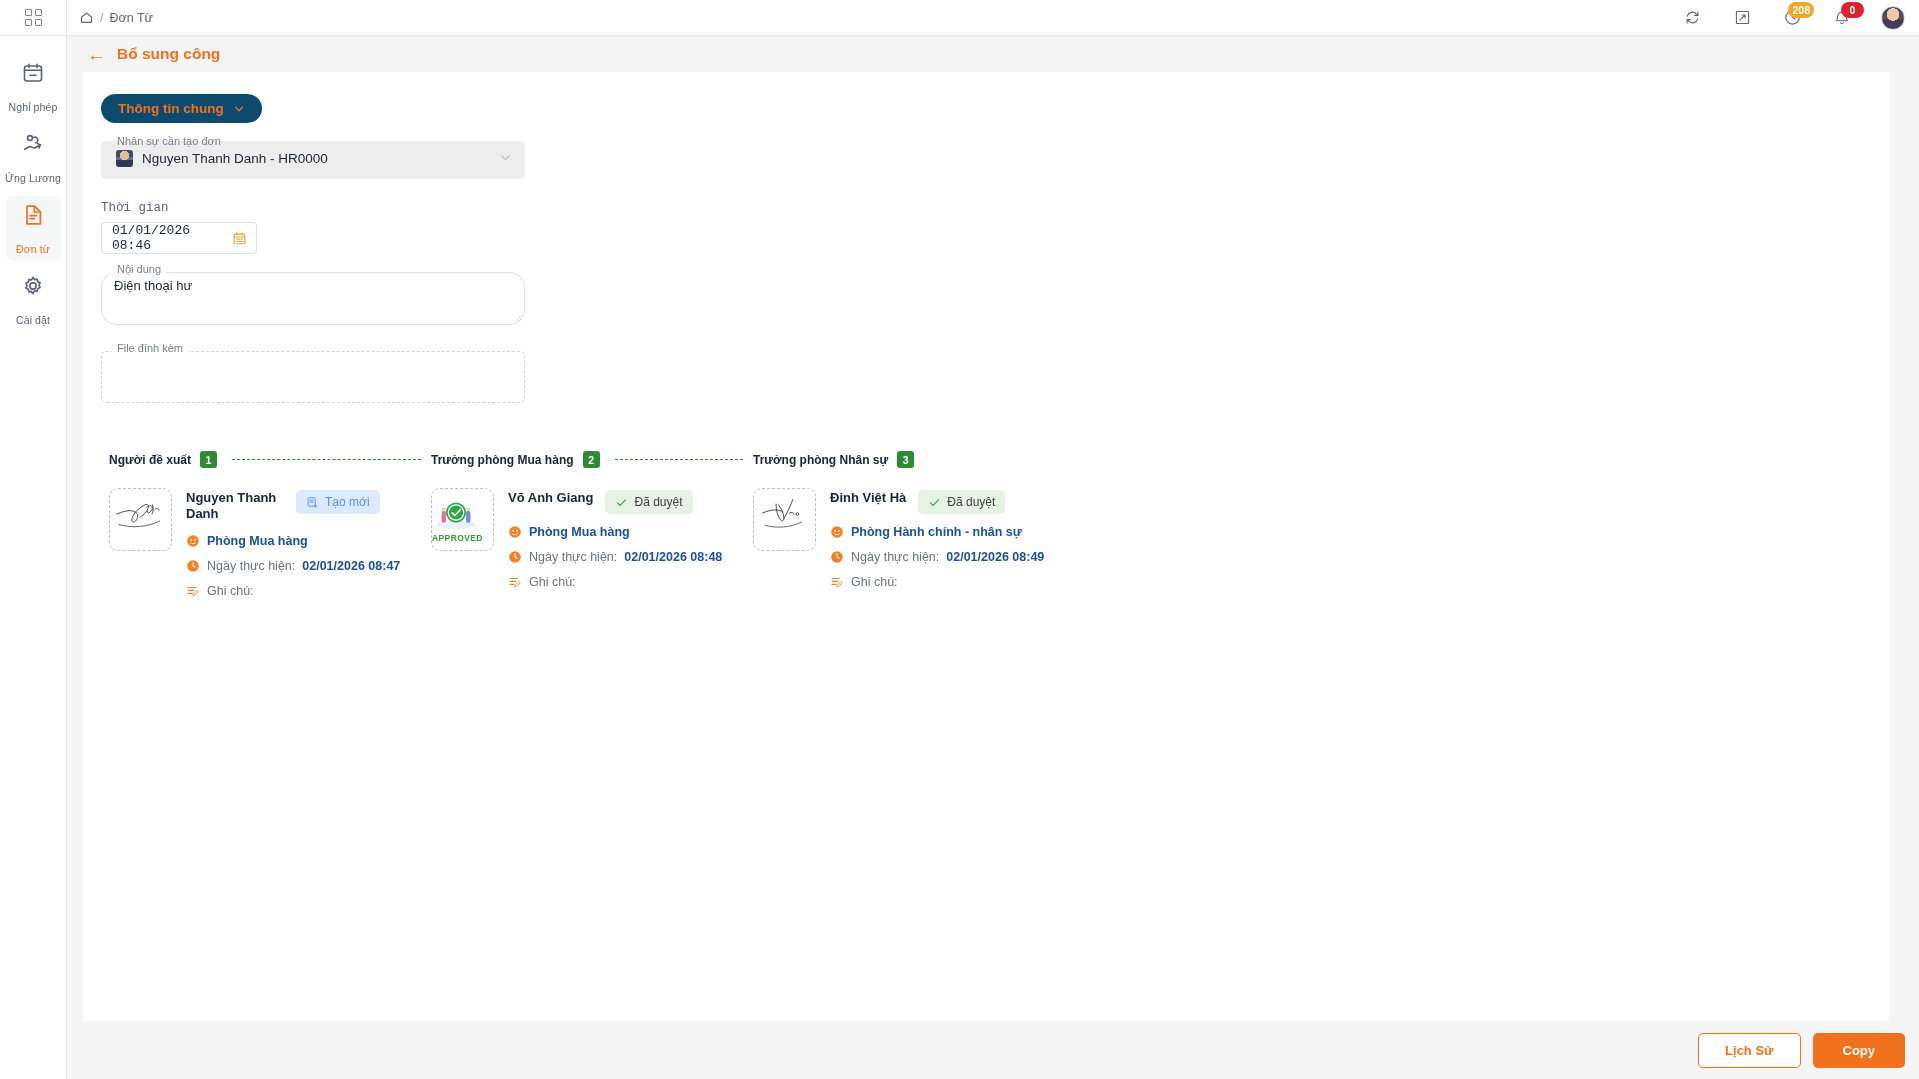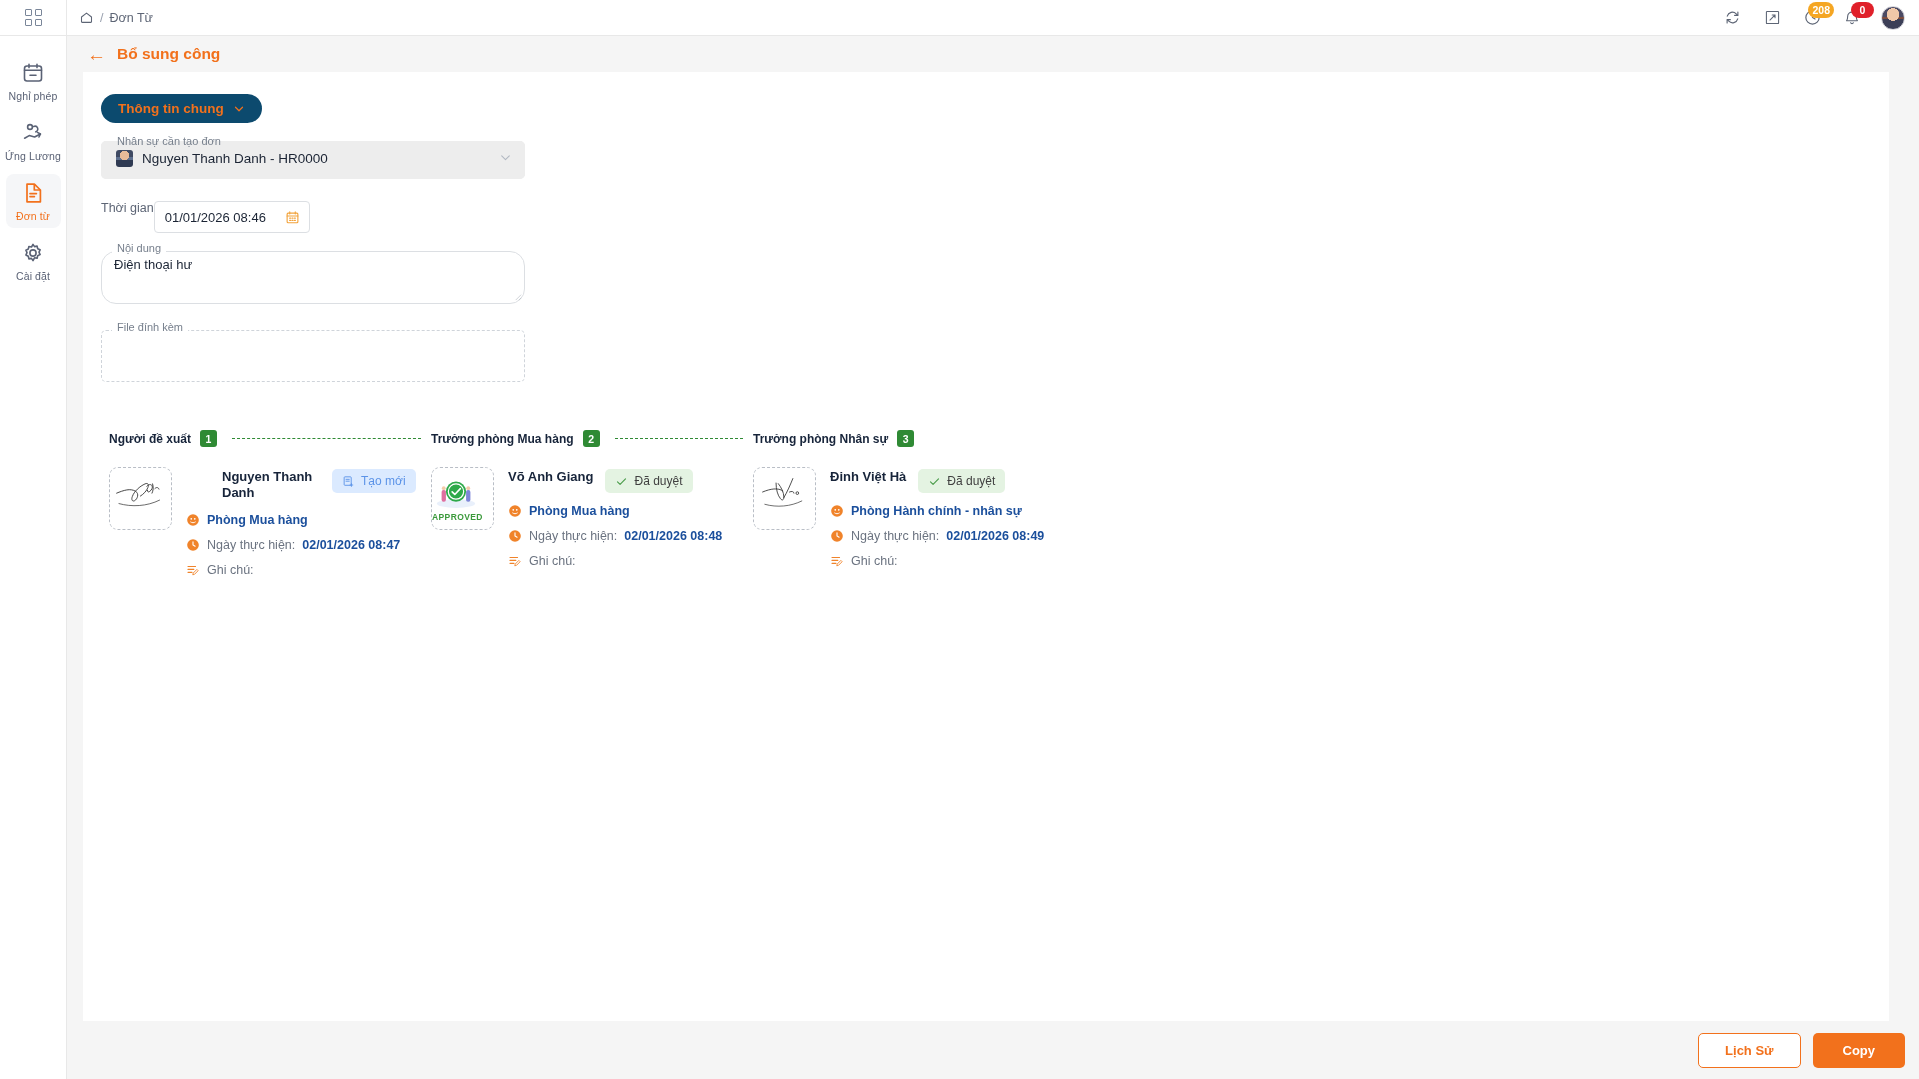--- a/index.html
+++ b/index.html
@@ -23,40 +23,40 @@
     height: 36px; width: 100%;
     display: flex; align-items: center; justify-content: center;
     border-bottom: 1px solid #e8e8e8;
   }
   .grid-icon { display: grid; grid-template-columns: 7px 7px; grid-template-rows: 7px 7px; gap: 3px; }
   .grid-icon i { border: 1.6px solid #7a8699; border-radius: 1px; display:block; }
 
   .rail-items { padding-top: 18px; width: 100%; display:flex; flex-direction:column; align-items:center; gap: 6px;}
   .rail-item {
     width: 55px; padding: 7px 0 6px;
-    display: flex; flex-direction: column; align-items: center; gap: 5px;
+    display: flex; flex-direction: column; align-items: center; gap: 16px;
     border-radius: 8px; cursor: pointer;
   }
   .rail-item.active { background: #f5f6f8; }
   .rail-item .ri-label { font-size: 10.5px; color: #5a6275; letter-spacing: .1px; white-space: nowrap; }
   .rail-item.active .ri-label { color: #f2711c; }
   .rail-ic { width: 24px; height: 24px; display:block; }
 
   
   .right { flex: 1 1 auto; display: flex; flex-direction: column; min-width: 0; }
 
   .topbar {
     height: 36px; background: #ffffff; border-bottom: 1px solid #e8e8e8;
     display: flex; align-items: center; padding: 0 14px 0 12px; gap: 8px;
     flex: 0 0 36px;
   }
   .crumb { display: flex; align-items: center; gap: 6px; font-size: 12.5px; color: #5d6575; }
   .crumb .sep { color: #98a0ae; }
   .crumb .cur { color: #5d6575; }
-  .topbar-right { margin-left: auto; display: flex; align-items: center; gap: 18px; }
+  .topbar-right { margin-left: auto; display: flex; align-items: center; gap: 28px; }
   .tb-btn { position: relative; width: 22px; height: 22px; display:flex; align-items:center; justify-content:center; cursor: pointer;}
   .badge-pill {
     position: absolute; top: -5px; right: -11px;
     min-width: 23px; height: 16px; border-radius: 9px;
     font-size: 10.5px; font-weight: 700; color: #fff;
     display:flex; align-items:center; justify-content:center; padding: 0 4px;
   }
   .badge-orange { background: #f5a623; }
   .badge-red    { background: #e0202a; }
   .avatar-top {
@@ -107,21 +107,21 @@
   .emp-select .body { display:flex; align-items:center; gap:9px; padding: 0 12px 8px 14px; width: 100%; }
   .emp-avatar {
     width: 17px; height: 17px; border-radius: 3px; flex: 0 0 17px;
     background: radial-gradient(circle at 50% 32%, #e8bb99 0 32%, transparent 33%),
                 linear-gradient(#3f4a63 0 40%, #5d6f8e 40% 60%, #2f3a52 60% 100%);
   }
   .emp-name { font-size: 13.5px; color: #1b2434; }
   .emp-chev { margin-left: auto; color: #b2b8c2; }
 
   .row-two { display: flex; gap: 13px; margin-top: 22px; }
-  .fld { display: flex; flex-direction: row; }
+  .fld { display: flex; flex-direction: column; font-family: Liberation Mono, monospace; }
   .fld-label { font-size: 12.5px; color: #5d6575; margin-bottom: 7px; }
   .inp {
     height: 32px; border: 1px solid #dcdfe3; border-radius: 4px; background:#fff;
     display: flex; align-items: center; padding: 0 9px 0 10px; cursor: text;
   }
   .inp .val { font-size: 13px; color: #1b2434; }
   .inp .tail { margin-left: auto; display:flex; align-items:center; }
   .w-date { width: 156px; }
   .w-reason { width: 252px; }
 
@@ -163,21 +163,21 @@
     width: 63px; height: 63px; border: 1.4px dashed #b9bec6; border-radius: 9px;
     flex: 0 0 63px; display: flex; justify-content: center;
     background: #fff; overflow: hidden;
   }
   .sig-box.approved { flex-direction: column; gap: 1px; }
   .approved-text { font-size: 8.5px; font-weight: 700; color: #3c9a3c; letter-spacing: .4px; }
 
   .flow-info { padding-top: 2px; }
   .name-row { display: flex; align-items: flex-start; gap: 12px; }
   .p-name { font-size: 13px; font-weight: 700; color: #17243a; line-height: 1.25; }
-  .p-name.two { width: 98px; margin-left: 36px; }
+  .p-name.two { width: 98px; }
   .status-pill {
     display: inline-flex; align-items: center; gap: 6px;
     border-radius: 5px; padding: 5px 10px; font-size: 12px; white-space: nowrap;
   }
   .pill-green { background: #e4f3e2; color: #404040; }
   .pill-blue  { background: #dbeaff; color: #5b93e8; }
 
   .meta-row { display: flex; align-items: center; gap: 7px; margin-top: 11px; }
   .meta-ic { width: 14px; height: 14px; flex: 0 0 14px; display:block; }
   .meta-lbl { font-size: 12.5px; color: #6b7380; }

